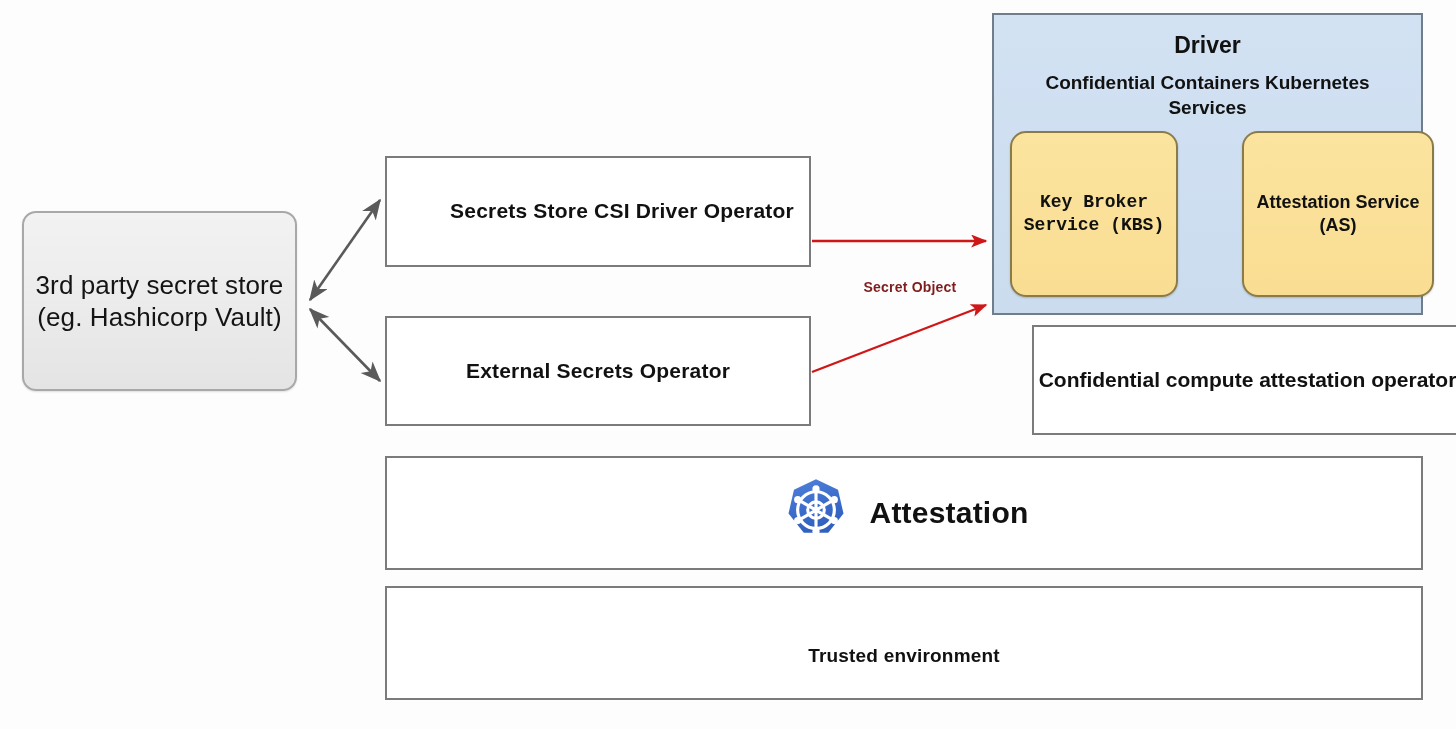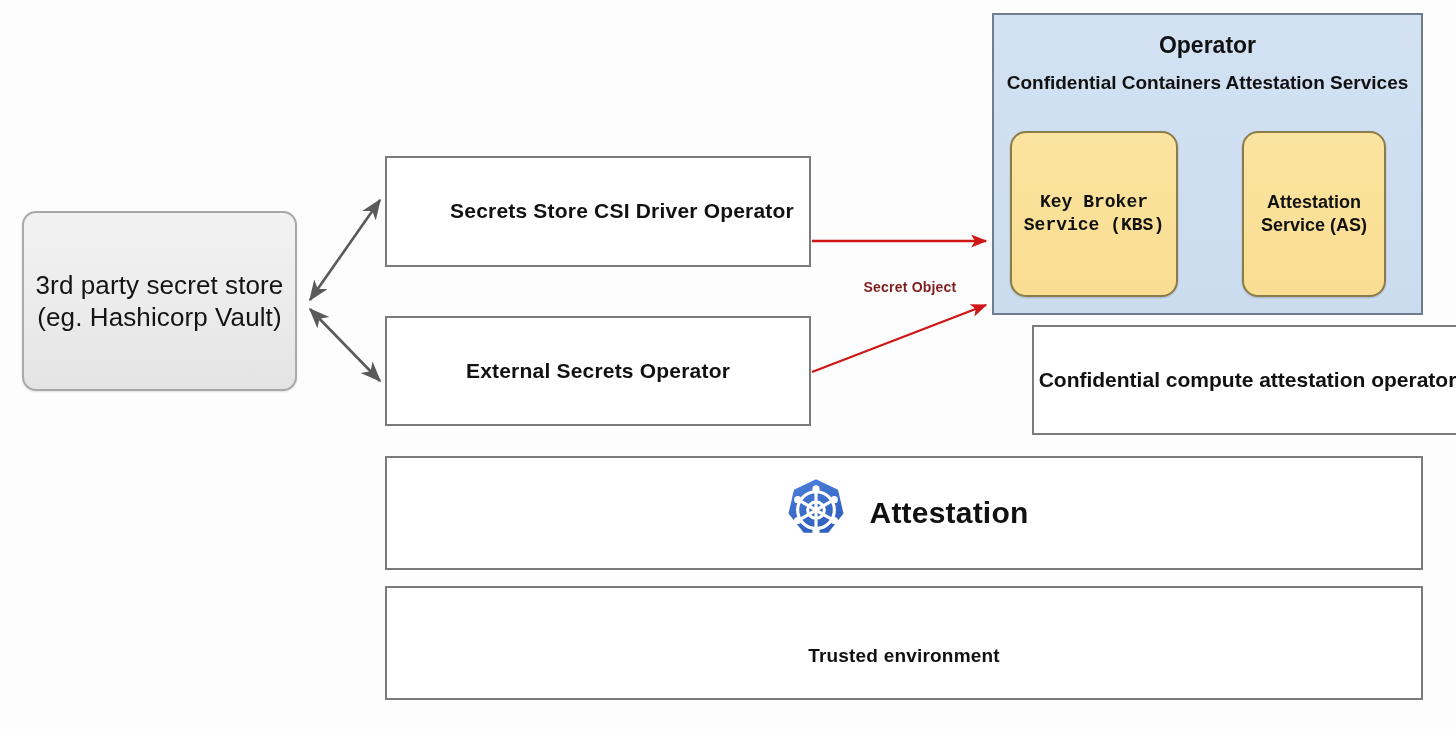--- a/index.html
+++ b/index.html
@@ -132,21 +132,21 @@
   #kbs-box {
     left: 16px;
     top: 116px;
     width: 168px;
     height: 166px;
     font-family: Liberation Mono, monospace;
   }
   #as-box {
     left: 248px;
     top: 116px;
-    width: 144px;
+    width: 192px;
     height: 166px;
   }
 
   
   #attestation-operator {
     left: 1032px;
     top: 325px;
     width: 431px;
     height: 110px;
   }
@@ -252,22 +252,22 @@
     <span class="box-label">Secrets Store CSI Driver Operator</span>
   </div>
 
   <div class="box" id="external-secrets-operator">
     <span class="box-label">External Secrets Operator</span>
   </div>
 
   <div id="secret-object-label">Secret Object</div>
 
   <div class="box" id="trustee">
-    <div id="trustee-title">Operator</div>
-    <div id="trustee-subtitle">Confidential Containers Attestation Services</div>
+    <div id="trustee-title">Driver</div>
+    <div id="trustee-subtitle">Confidential Containers Kubernetes Services</div>
 
     <div class="service-box" id="kbs-box">
       <span class="box-label">Key Broker Service (KBS)</span>
     </div>
 
     <div class="service-box" id="as-box">
       <span class="box-label">Attestation Service (AS)</span>
     </div>
   </div>
 

